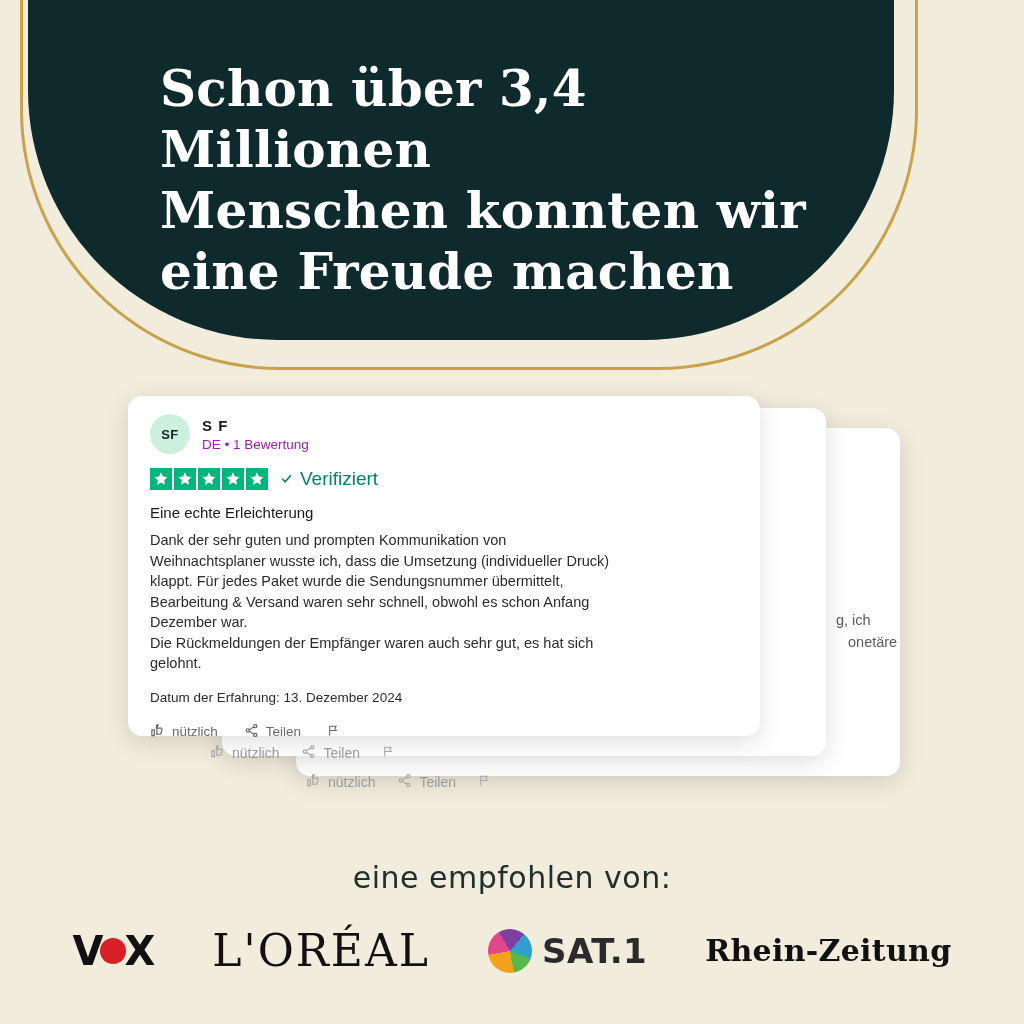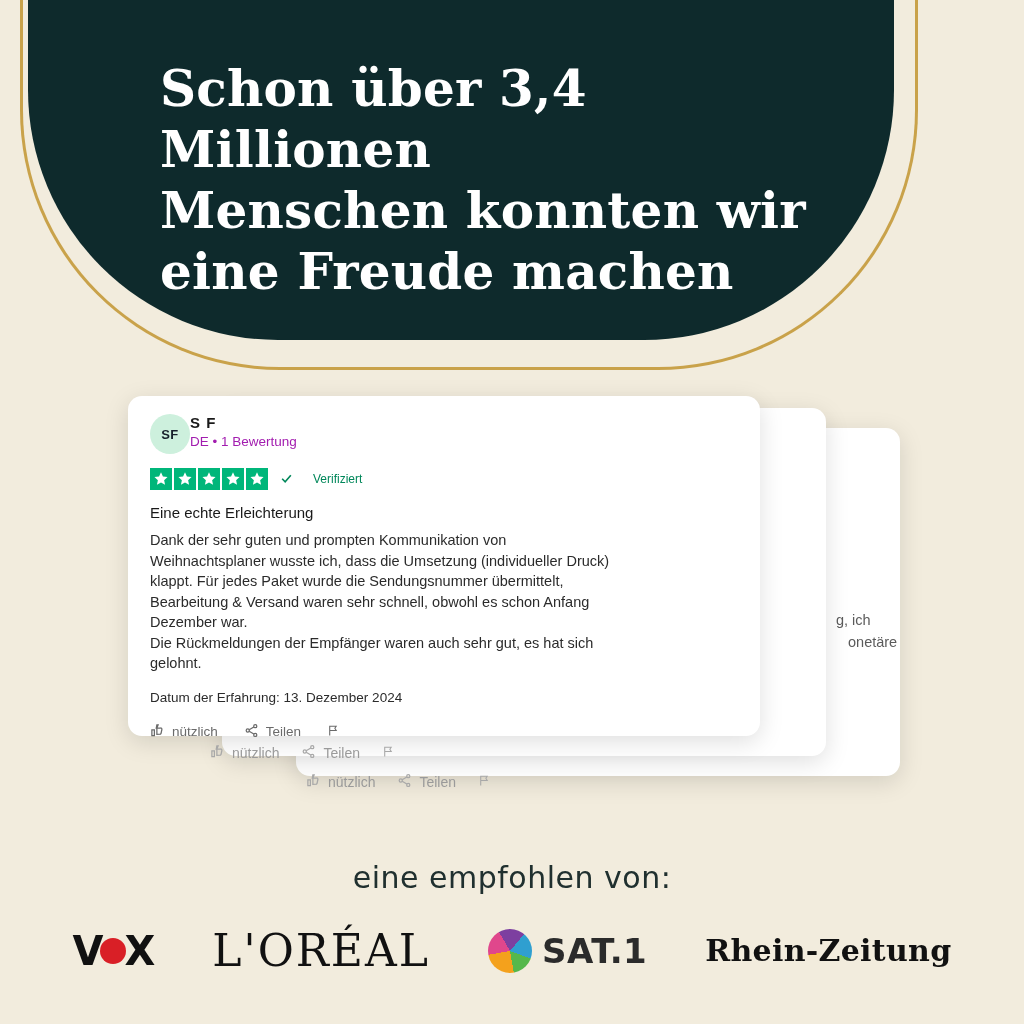--- a/index.html
+++ b/index.html
@@ -87,40 +87,40 @@
   .back-actions {
     position: absolute;
     display: flex; align-items: center; gap: 22px;
     color: #9a9a9a; font-size: 14px;
   }
   .back-actions .act { display: flex; align-items: center; gap: 7px; }
   .ba-1 { left: 210px; top: 364px; }
   .ba-2 { left: 306px; top: 393px; }
 
   
-  .head { display: flex; }
+  .head { display: flex; align-items: center; gap: 12px; }
   .avatar {
     width: 40px; height: 40px; border-radius: 50%;
     background: #cdf0dd; color: #17202b;
     display: flex; align-items: center; justify-content: center;
     font-size: 13px; font-weight: 700; letter-spacing: 0.5px;
   }
   .who-name { font-size: 15px; font-weight: 700; color: #191919; letter-spacing: 1px; }
   .who-meta { font-size: 13.5px; color: #a21caf; margin-top: 3px; }
 
   .rating-row { display: flex; align-items: center; gap: 12px; margin-top: 14px; }
   .stars { display: flex; gap: 2px; }
   .star {
     width: 22px; height: 22px; background: #00b67a;
     display: flex; align-items: center; justify-content: center;
   }
   .star svg { display: block; }
   .verified {
-    display: flex; align-items: center; gap: 20px;
-    color: #00875a; font-size: 12px;
+    display: flex; align-items: center; gap: 7px;
+    color: #00875a; font-size: 19px;
   }
   .verified .chk { font-size: 13px; }
 
   .review-title {
     margin-top: 14px;
     font-size: 15px; font-weight: 400; color: #191919;
   }
   .review-body {
     margin-top: 9px;
     font-size: 14.5px; line-height: 1.42; color: #2b2b2b;

